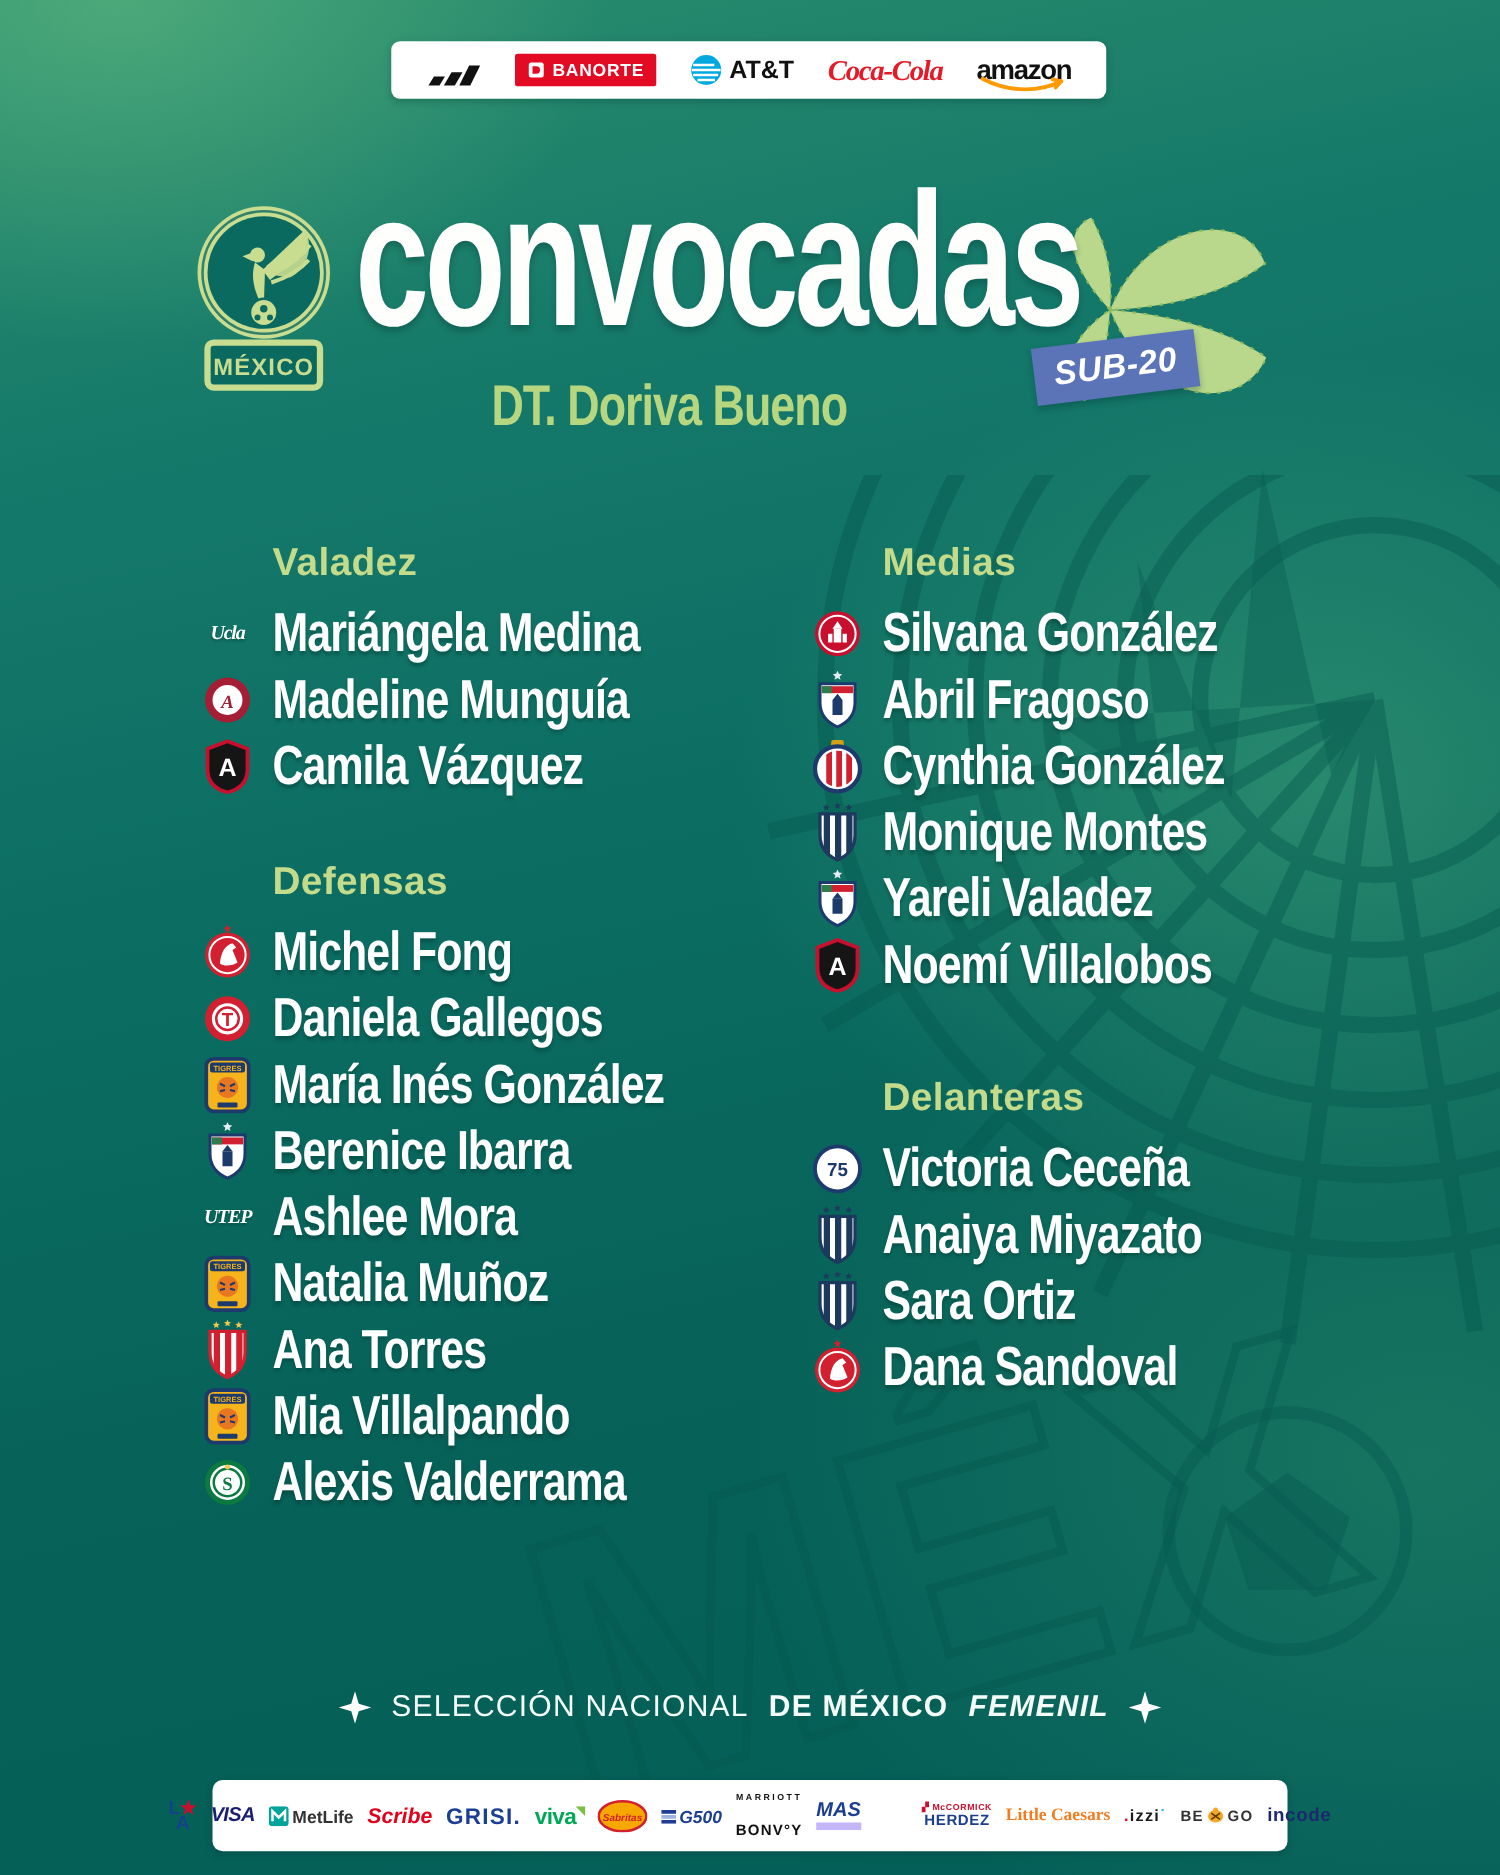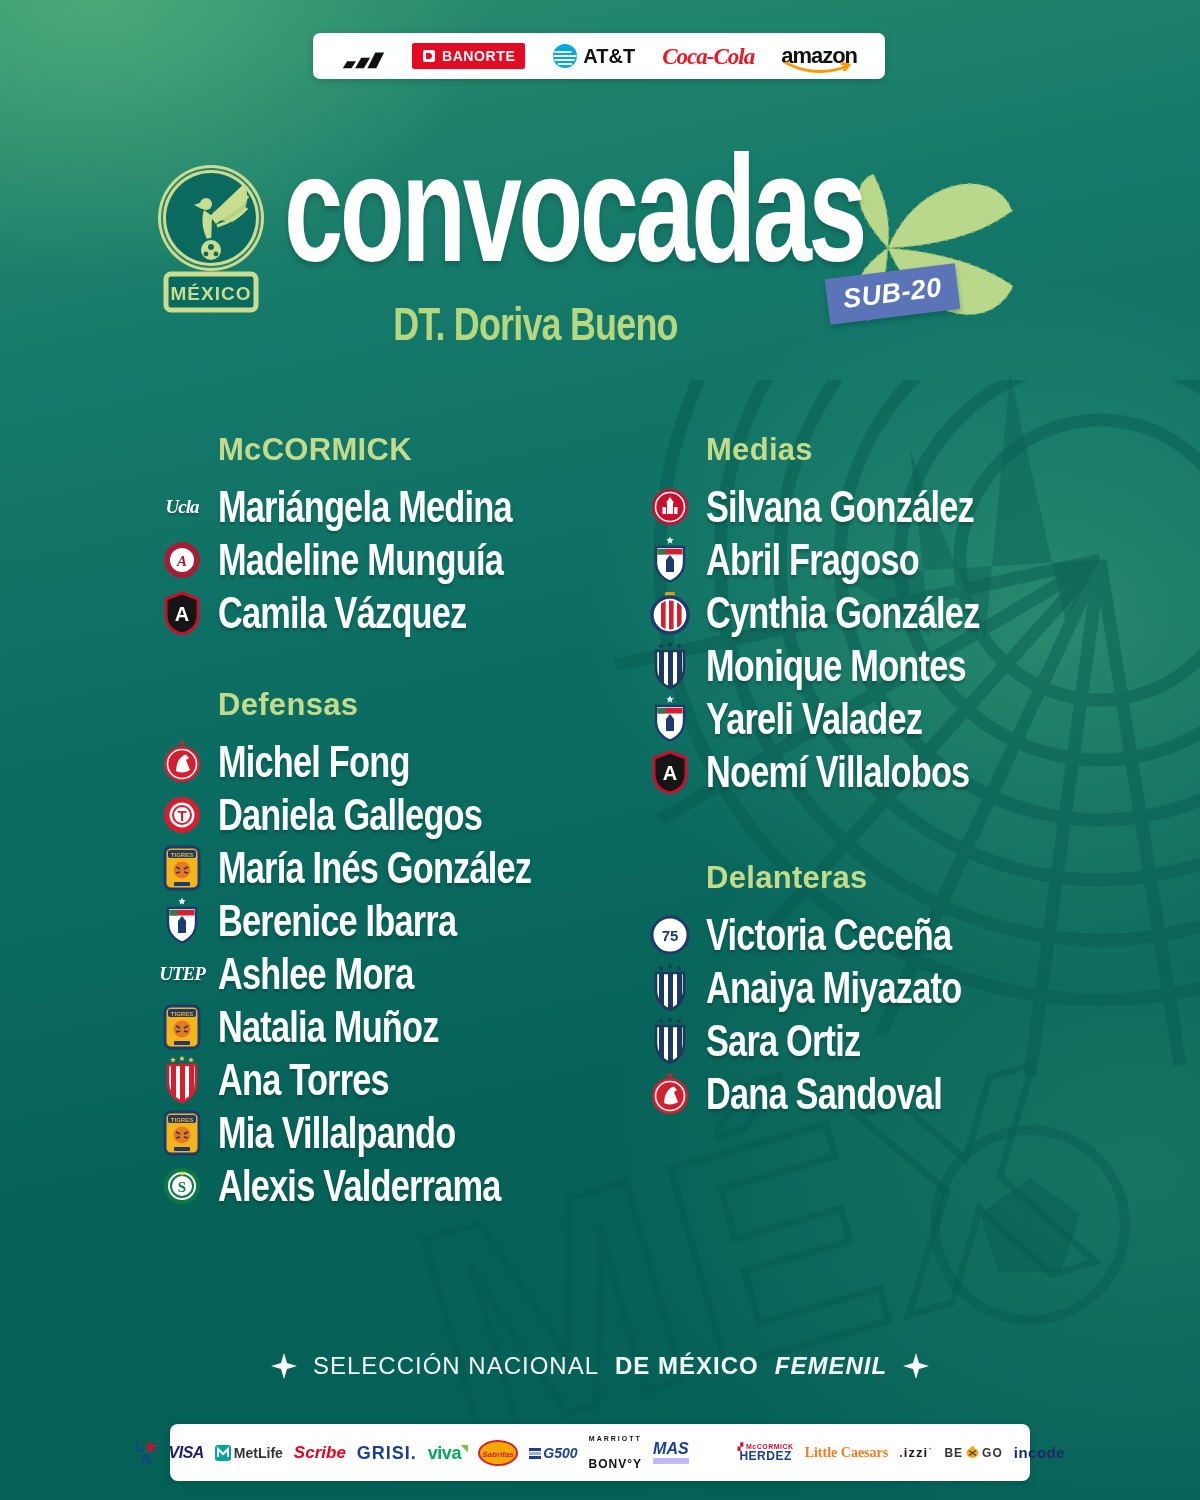--- a/index.html
+++ b/index.html
@@ -42,21 +42,21 @@
   .col-left{left:160px;width:470px;}
   .col-right{left:648px;width:470px;}
   .section-title{font-size:31px;font-weight:700;color:#c3db8a;margin:0 0 12px 58px;letter-spacing:.3px;}
   .col-left .section + .section{margin-top:48px;}
   .col-right .section + .section{margin-top:62px;}
   .player-row{height:53px;display:flex;align-items:center;gap:14px;}
   .club-icon{flex:0 0 44px;width:44px;display:flex;align-items:center;justify-content:center;}
   .player-name{display:inline-block;transform:scaleX(.78);transform-origin:left center;white-space:nowrap;
     font-size:44px;font-weight:800;letter-spacing:-1px;color:#fff;line-height:1;
     text-shadow:0 3px 3px rgba(0,45,40,.35);}
-  .club-script{font-family:"Liberation Serif",serif;font-style:italic;font-weight:700;color:#fff;font-size:19px;
+  .club-script{font-family:"Liberation Serif",serif;font-style:italic;font-weight:700;color:#fff;font-size:16px;
     text-shadow:0 2px 2px rgba(0,45,40,.4);letter-spacing:-1px;}
   
   .tagline{position:absolute;left:0;top:1352px;width:1200px;display:flex;align-items:center;justify-content:center;gap:16px;z-index:2;}
   .tagline .t{color:#f4fcf8;font-size:24px;letter-spacing:1px;}
   .t-normal{font-weight:400;}
   .t-bold{font-weight:800;}
   .t-italic{font-weight:800;font-style:italic;}
   .bottom-sponsors{position:absolute;left:170px;top:1424px;width:860px;height:57px;background:#fff;border-radius:8px;
     display:flex;align-items:center;justify-content:center;gap:11px;padding:0 10px;box-sizing:border-box;
     box-shadow:0 2px 6px rgba(0,40,35,.25);}
@@ -194,21 +194,21 @@
   </div>
 
   <div class="sub20">SUB-20</div>
 
   <div class="coach">
     <span>DT. Doriva Bueno</span>
   </div>
 
   <div class="col col-left">
       <div class="section">
-        <div class="section-title">McCORMICK</div>
+        <div class="section-title">Valadez</div>
         <div class="player-row">
           <span class="club-icon">
             <span class="club-script">Ucla</span>
           </span>
           <span class="player-name">Mariángela Medina</span>
         </div>
         <div class="player-row">
           <span class="club-icon">
             <svg width="40" height="44" viewBox="0 0 40 44">
               <circle cx="20" cy="22" r="18" fill="#a41e35"></circle>

